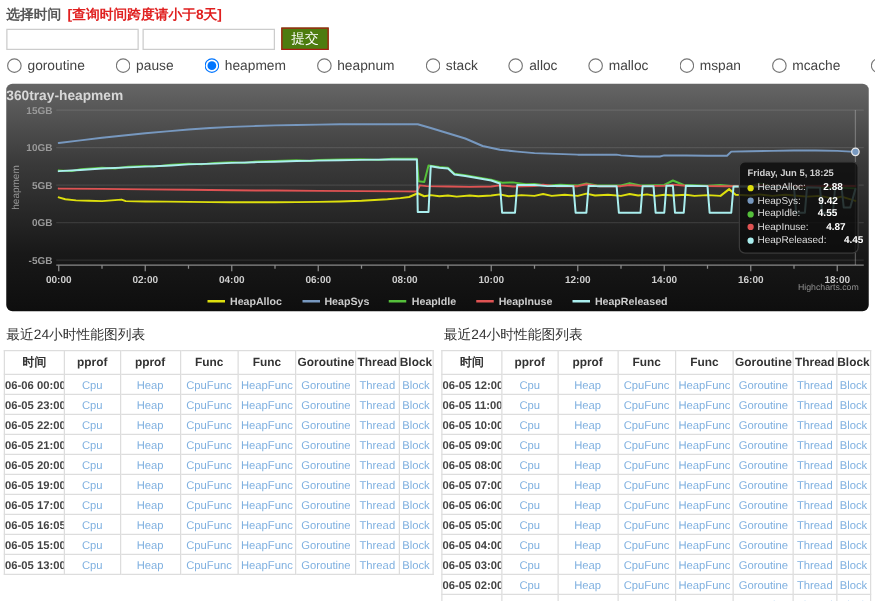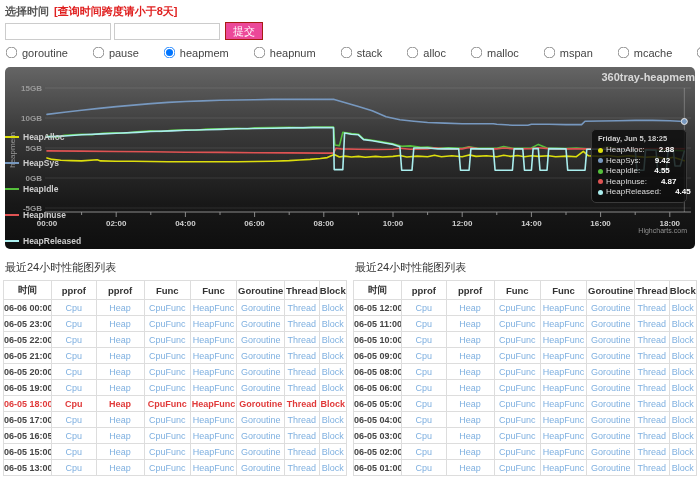--- a/index.html
+++ b/index.html
@@ -5,32 +5,32 @@
   * { box-sizing: border-box; margin: 0; padding: 0; }
   html,body { width: 700px; background:#fff; font-family:"Liberation Sans", sans-serif; color:#333; }
   body { padding: 2px 0 6px 0; }
 
   
   .form-area { padding: 2px 22px 0 5px; }
   .form-label-row { font-size: 11px; font-weight: bold; color:#555; margin-bottom: 3px; }
   .form-note { color:#e02020; margin-left: 2px; }
   .inputs-row { display:flex; align-items:center; gap:3px; margin-bottom:6px; }
   .time-input { width:106px; height:17px; border:1px solid #ccc; font-size:10px; padding:0 3px; }
-  .submit-btn { margin-left:2px; height:18px; padding:0 7px; background:#ec4899; border:1px solid #a81c13;
+  .submit-btn { margin-left:2px; height:18px; padding:0 7px; background:#4d7c0f; border:1px solid #a81c13;
                 color:#fff; font-size:11px; cursor:pointer; line-height:15px; }
   .radio-row { display:flex; align-items:center; gap:0; margin: 2px 0 8px 0; font-size:11px; color:#444; }
   .radio-row label { display:inline-flex; align-items:center; margin-right:24px; cursor:pointer; }
   .radio-row input { margin-right:4px; transform:scale(0.9); }
 
   
   .chart-container { position:relative; margin:0 5px; width:690px; height:182px; border-radius:5px;
                      background:linear-gradient(180deg,#656565 0%, #3a3a3a 35%, #181818 75%, #0e0e0e 100%); overflow:hidden; }
-  .chart-title { text-align:right; padding-top:4px; font-size:11px; font-weight:bold; color:#d8d8d8; height:17px; }
+  .chart-title { text-align:left; padding-top:4px; font-size:11px; font-weight:bold; color:#d8d8d8; height:17px; }
   .chart-svg { display:block; }
-  .chart-legend { position:absolute; bottom:3px; left:0; right:0; display:flex; justify-content:center; gap:16px;flex-direction:column; }
+  .chart-legend { position:absolute; bottom:3px; left:0; right:0; display:flex; justify-content:center; gap:16px; }
   .legend-item { display:inline-flex; align-items:center; gap:4px; font-size:8.5px; font-weight:bold; color:#ccc; cursor:pointer; }
   .legend-swatch { width:14px; height:0; border-top:2px solid; }
   .credits { position:absolute; right:8px; bottom:15px; font-size:7px; color:#909090; }
   .tooltip { position:absolute; top:62px; right:8px; width:96px; background:rgba(12,12,12,0.82);
              border:1px solid #3a3a3a; border-radius:5px; padding:4px 6px; z-index:5; }
   .tooltip-header { font-size:7.5px; color:#cfcfcf; font-weight:bold; margin-bottom:2px; }
   .tooltip-row { display:flex; align-items:center; font-size:8px; color:#ddd; line-height:10.5px; white-space:nowrap;text-align:right; }
   .tooltip-dot { width:5px; height:5px; border-radius:50%; margin-right:3px; flex:0 0 auto; }
   .tooltip-row b { color:#fff; margin-left:14px; }
 
@@ -279,30 +279,20 @@
           <tr>
             <td class="time-cell">06-05 19:00</td>
             <td><a href="#">Cpu</a></td>
             <td><a href="#">Heap</a></td>
             <td><a href="#">CpuFunc</a></td>
             <td><a href="#">HeapFunc</a></td>
             <td><a href="#">Goroutine</a></td>
             <td><a href="#">Thread</a></td>
             <td><a href="#">Block</a></td>
           </tr>
-          <tr class="alert-row">
-            <td class="time-cell">06-05 18:00</td>
-            <td><a href="#">Cpu</a></td>
-            <td><a href="#">Heap</a></td>
-            <td><a href="#">CpuFunc</a></td>
-            <td><a href="#">HeapFunc</a></td>
-            <td><a href="#">Goroutine</a></td>
-            <td><a href="#">Thread</a></td>
-            <td><a href="#">Block</a></td>
-          </tr>
           <tr>
             <td class="time-cell">06-05 17:00</td>
             <td><a href="#">Cpu</a></td>
             <td><a href="#">Heap</a></td>
             <td><a href="#">CpuFunc</a></td>
             <td><a href="#">HeapFunc</a></td>
             <td><a href="#">Goroutine</a></td>
             <td><a href="#">Thread</a></td>
             <td><a href="#">Block</a></td>
           </tr>
@@ -399,20 +389,30 @@
             <td class="time-cell">06-05 08:00</td>
             <td><a href="#">Cpu</a></td>
             <td><a href="#">Heap</a></td>
             <td><a href="#">CpuFunc</a></td>
             <td><a href="#">HeapFunc</a></td>
             <td><a href="#">Goroutine</a></td>
             <td><a href="#">Thread</a></td>
             <td><a href="#">Block</a></td>
           </tr>
           <tr>
+            <td class="time-cell">06-05 07:00</td>
+            <td><a href="#">Cpu</a></td>
+            <td><a href="#">Heap</a></td>
+            <td><a href="#">CpuFunc</a></td>
+            <td><a href="#">HeapFunc</a></td>
+            <td><a href="#">Goroutine</a></td>
+            <td><a href="#">Thread</a></td>
+            <td><a href="#">Block</a></td>
+          </tr>
+          <tr>
             <td class="time-cell">06-05 06:00</td>
             <td><a href="#">Cpu</a></td>
             <td><a href="#">Heap</a></td>
             <td><a href="#">CpuFunc</a></td>
             <td><a href="#">HeapFunc</a></td>
             <td><a href="#">Goroutine</a></td>
             <td><a href="#">Thread</a></td>
             <td><a href="#">Block</a></td>
           </tr>
           <tr>

